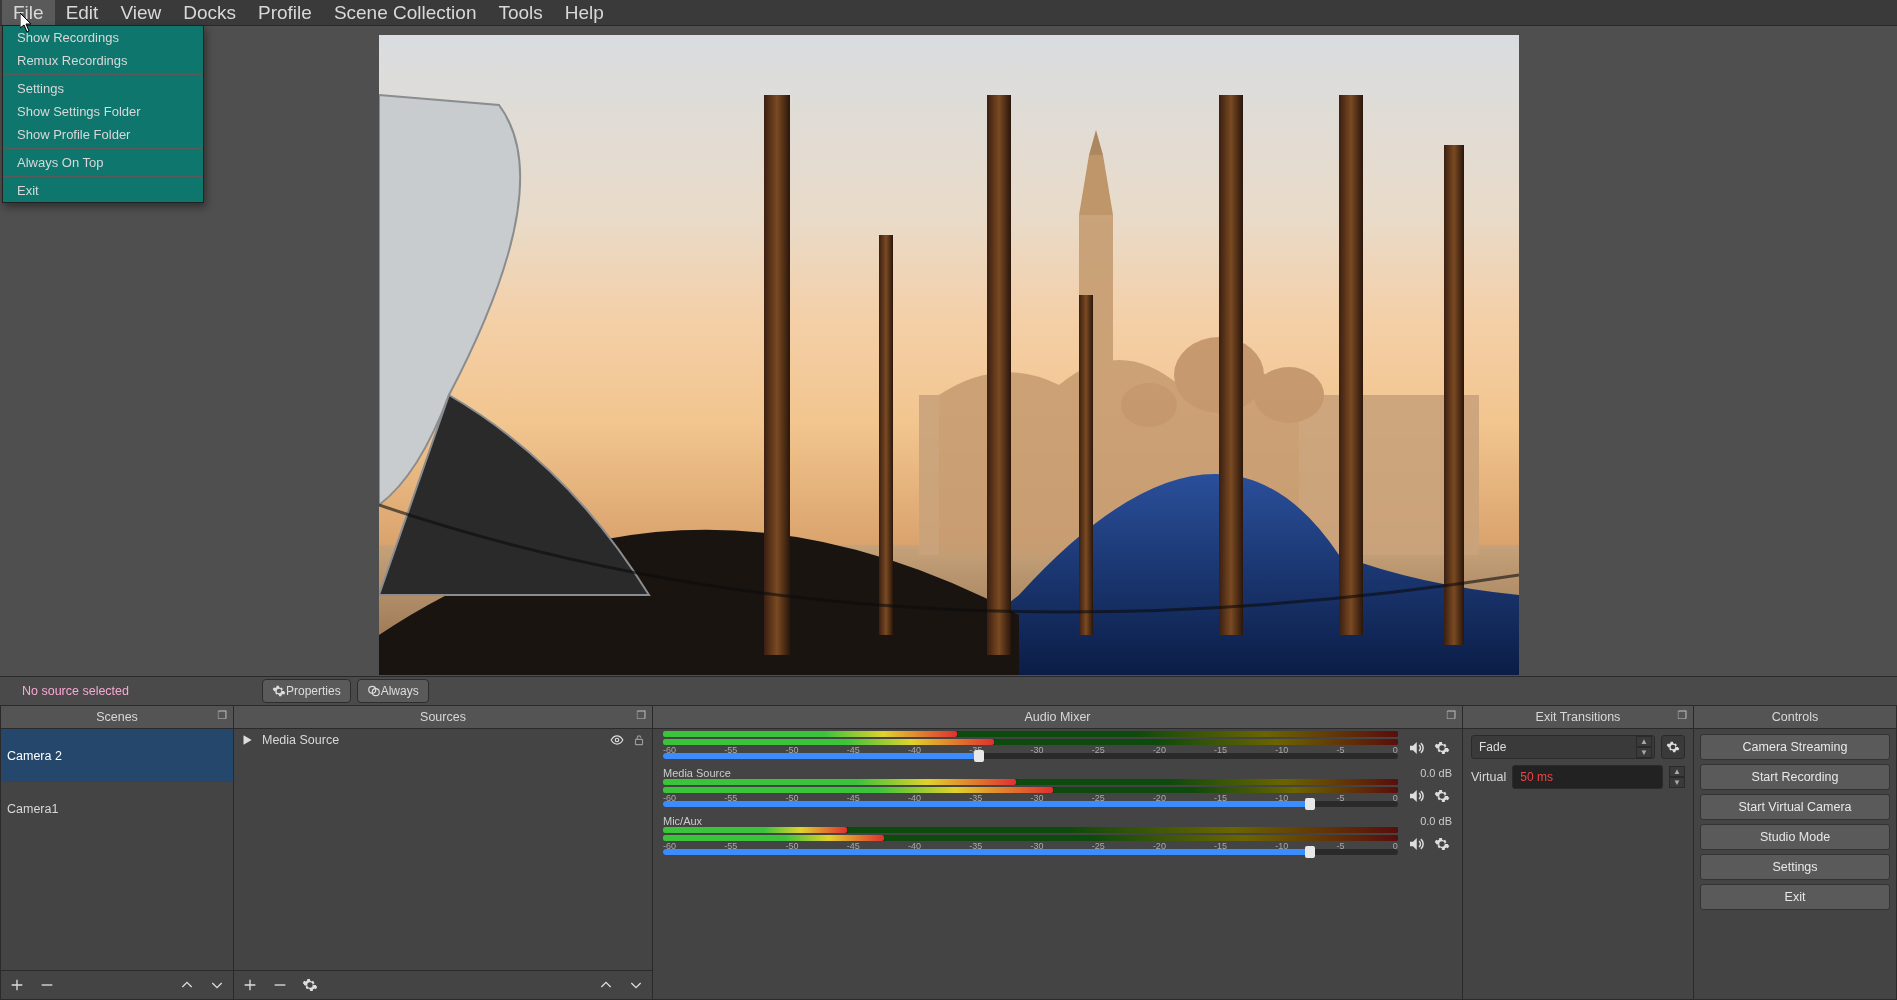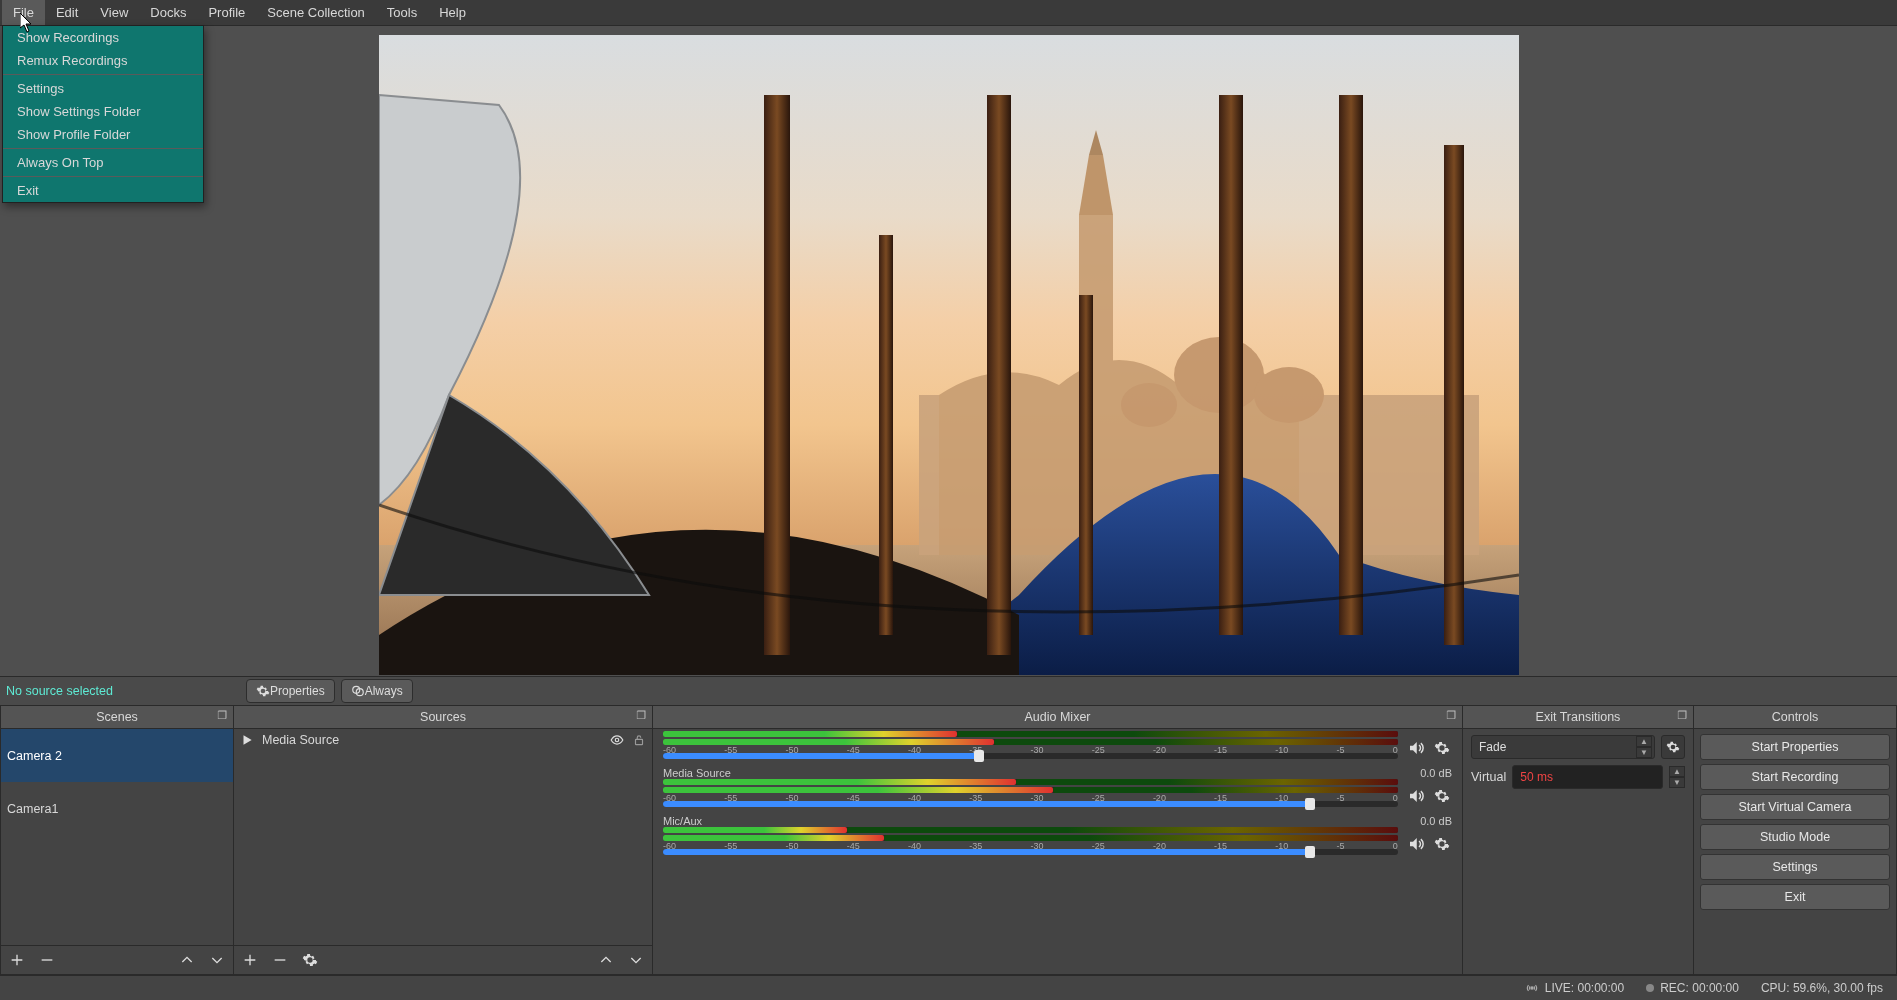--- a/index.html
+++ b/index.html
@@ -5,33 +5,33 @@
   :root{
     --bg0:#2a2a2a; --bg1:#3b3b3b; --bg2:#444444; --bg3:#5a5a5a;
     --panel:#3a3a3a; --header:#4c4c4c; --border:#1f1f1f;
     --text:#d8d8d8; --text-dim:#b0b0b0; --hi:#24476b; --hi2:#3c6492;
     --blue:#3b8cff; --green:#4cd83c; --yellow:#e0d22c; --red:#e03030;
   }
   html,body{margin:0;padding:0;height:100%;background:#4f4f4f;color:var(--text);font-family:"Segoe UI",Arial,sans-serif;font-size:12.5px;overflow:hidden}
   .app{display:flex;flex-direction:column;width:1897px;height:1000px;background:#4f4f4f;position:relative}
   
   .menubar{background:#3a3a3a;border-bottom:1px solid #2a2a2a;height:25px;display:flex;align-items:stretch;padding:0 2px}
-  .menubar .mitem{padding:0 11px;display:flex;align-items:center;font-size:13px;cursor:default}
+  .menubar .mitem{padding:0 11px;display:flex;align-items:center;font-size:19px;cursor:default}
   .menubar .mitem:hover,.menubar .mitem.open{background:#5a5a5a}
   
   .dropdown{position:absolute;top:25px;left:2px;width:200px;background:#0f766e;border:1px solid #212121;box-shadow:2px 4px 8px rgba(0,0,0,.4);z-index:100}
   .dropdown .ditem{padding:4px 14px;font-size:13px;cursor:default}
   .dropdown .dsep{height:1px;background:#5a5a5a;margin:2px 0}
   
   .preview-area{flex:0 0 auto;height:650px;display:flex;align-items:center;justify-content:center;background:#4f4f4f}
   .preview{width:1140px;height:640px;margin-top:8px}
   .preview svg{width:100%;height:100%;display:block}
   
   .status-row{height:28px;display:flex;align-items:center;border-top:1px solid #2a2a2a;background:#4a4a4a}
-  .status-left{flex:0 0 240px;display:flex;align-items:center;padding-left:6px;font-size:12.5px;color:#5eead4}
+  .status-left{flex:0 0 240px;display:flex;align-items:center;padding-left:22px;font-size:12.5px;color:#f9a8d4}
   .btn-pill{display:flex;align-items:center;background:#5a5a5a;border:1px solid #2d2d2d;border-radius:4px;height:22px;padding:0 9px;margin-right:6px;color:#ddd;font-size:12px}
   .btn-pill svg{margin-right:5px}
   
   .lower{flex:1 1 auto;display:flex;min-height:0}
   .panel{display:flex;flex-direction:column;border:1px solid #2a2a2a;margin:0;background:#444444}
   .panel+.panel{border-left:none}
   .phdr{height:22px;background:#545454;display:flex;align-items:center;justify-content:center;border-bottom:1px solid #2a2a2a;position:relative;font-size:12.5px}
   .phdr .pop{position:absolute;right:6px;top:3px;color:#bbb;font-size:11px}
   .pbody{flex:1 1 auto;overflow:hidden;background:#444}
   .pfoot{height:28px;border-top:1px solid #2a2a2a;display:flex;align-items:center;padding:0 6px;gap:10px;background:#444}
@@ -482,39 +482,23 @@
             </div>
         </div>
       </div>
     </div>
 
     <div class="panel ctrl">
       <div class="phdr">
           <span>Controls</span>
         </div>
       <div class="pbody ctrl-body">
-        <div class="cbtn">Start Properties</div>
+        <div class="cbtn">Camera Streaming</div>
         <div class="cbtn">Start Recording</div>
         <div class="cbtn">Start Virtual Camera</div>
         <div class="cbtn">Studio Mode</div>
         <div class="cbtn">Settings</div>
         <div class="cbtn">Exit</div>
       </div>
     </div>
   </div>
 
-  <div class="statusbar">
-    <div class="chip">
-      <span class="ico">
-          <svg viewBox="0 0 24 24" fill="none" stroke="#aaa" stroke-width="2">
-            <circle cx="12" cy="12" r="2" fill="#aaa"></circle>
-            <path d="M6 7a8 8 0 0 0 0 10M18 7a8 8 0 0 1 0 10M8.5 9a5 5 0 0 0 0 6M15.5 9a5 5 0 0 1 0 6"></path>
-          </svg>
-        </span>
-      <span>LIVE: 00:00:00</span>
-    </div>
-    <div class="chip">
-        <span class="dot"></span>
-        <span>REC: 00:00:00</span>
-      </div>
-    <div class="chip">CPU: 59.6%, 30.00 fps</div>
-  </div>
 </div>
 
 </body></html>

